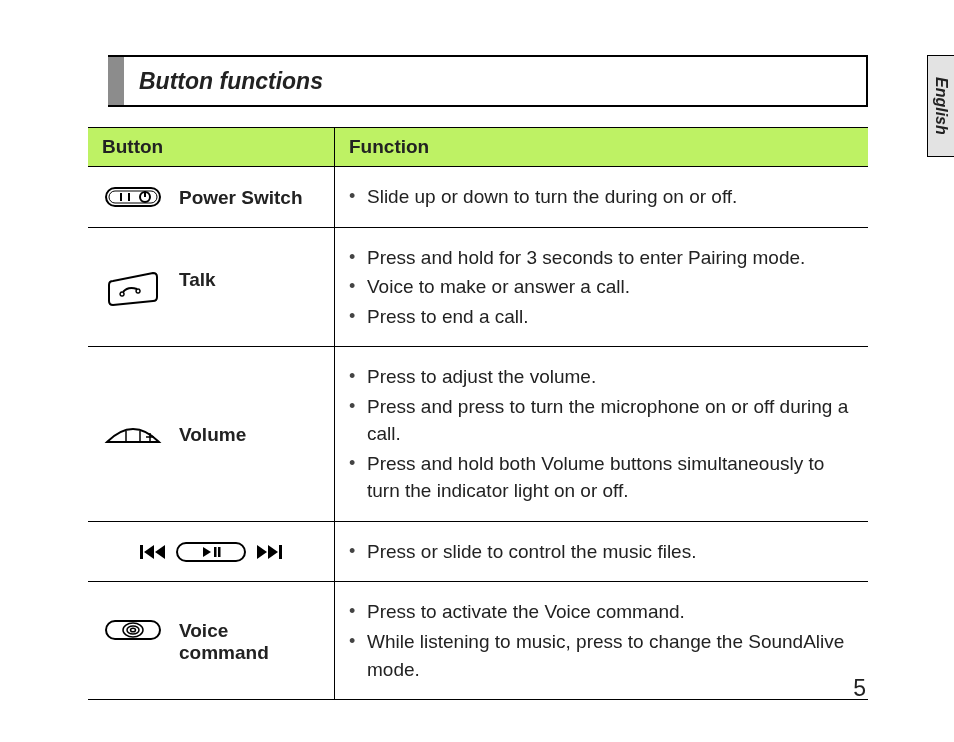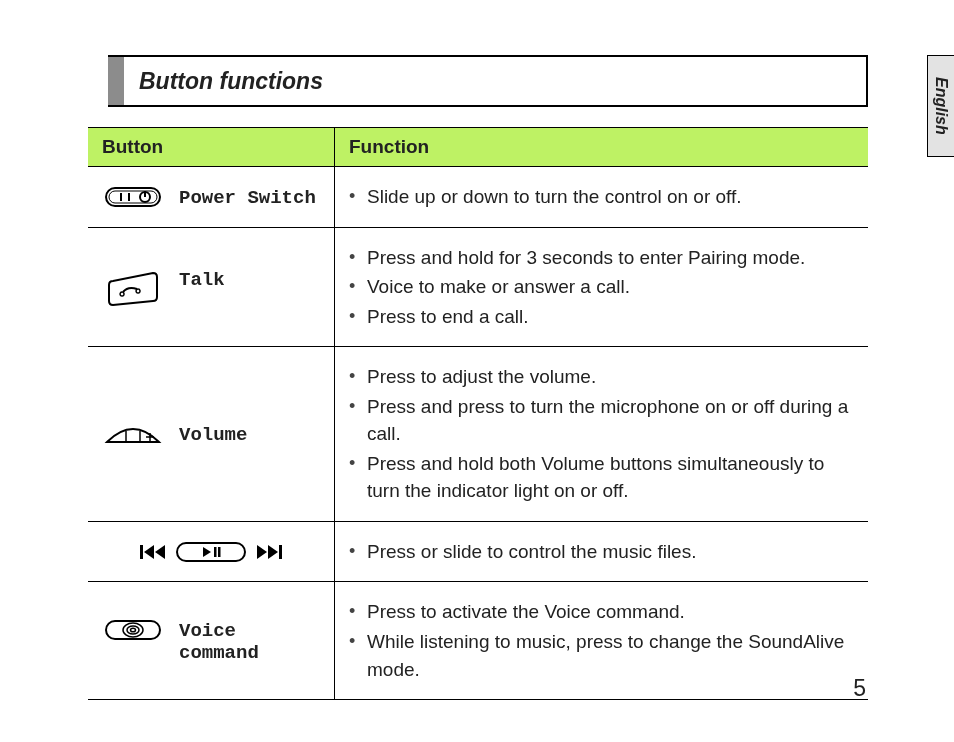--- a/index.html
+++ b/index.html
@@ -9,21 +9,21 @@
   
   .sec-head{height:48px;border:2px solid #000;display:flex;align-items:center;margin-left:20px;}
   .accent{background:#8c8c8c;width:16px;height:48px;margin:-2px 15px -2px -2px;}
   .sec-title{font-weight:700;font-size:23px;font-style:italic;}
   
   table{border-collapse:collapse;width:100%;margin-top:20px;font-size:19px;}
   th{background:#bef264;font-weight:700;text-align:left;padding:8px 14px;
      border-top:1px solid #000;border-bottom:1px solid #000;}
   th.col1{width:218px;border-right:1px solid #000;}
   td{padding:14px 14px;border-bottom:1px solid #000;vertical-align:middle;}
-  td.c1{border-right:1px solid #000;font-family:Liberation Mono, monospace;}
+  td.c1{border-right:1px solid #000;}
   .btncell{display:flex;align-items:flex-start;gap:15px;}
   .blabel{font-weight:700;font-size:19px; flex:1;margin-top:2px;}
   .iconwrap{width:62px;display:flex;justify-content:center;}
   ul{list-style:none;margin:0;padding:0;}
   ul li{position:relative;padding-left:18px;line-height:1.45;margin:2px 0;}
   ul li::before{content:"•";position:absolute;left:0;top:0;color:#444;font-size:18px;}
   
   .tab{position:absolute;right:0;top:55px;width:26px;height:100px;
        background:#e3e3e3;border:1px solid #000;border-right:none;
        display:flex;align-items:center;justify-content:center;}
@@ -68,21 +68,21 @@
                 <line x1="24" y1="8" x2="24" y2="16" stroke="#000" stroke-width="2"></line>
                 <circle cx="40" cy="12" r="5" fill="none" stroke="#000" stroke-width="2"></circle>
                 <line x1="40" y1="6" x2="40" y2="12" stroke="#000" stroke-width="2"></line>
               </svg>
             </span>
             <span class="blabel">Power Switch</span>
           </div>
         </td>
         <td>
           <ul>
-            <li>Slide up or down to turn the control on or off.</li>
+            <li>Slide up or down to turn the during on or off.</li>
           </ul>
         </td>
       </tr>
 
       <tr>
         <td class="c1">
           <div class="btncell">
             <span class="iconwrap">
               <svg width="56" height="40" viewBox="0 0 56 40">
                 <path d="M4 18 L4 34 Q4 38 8 38 L48 34 Q52 34 52 30 L52 10 Q52 6 48 6 L8 14 Q4 14 4 18 Z" fill="none" stroke="#000" stroke-width="2"></path>

